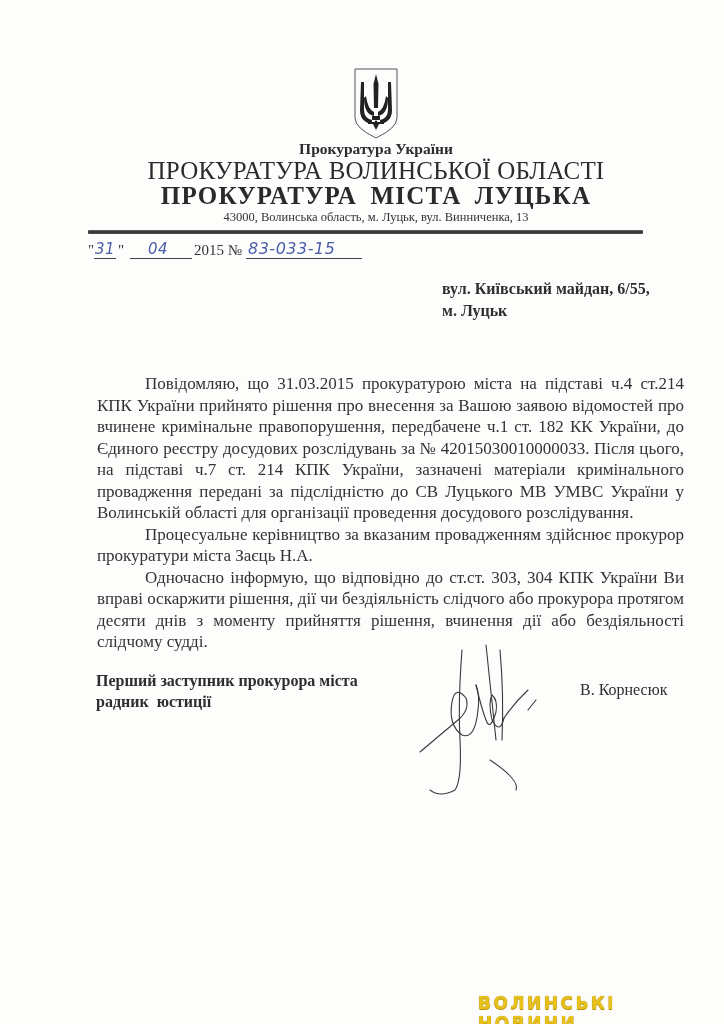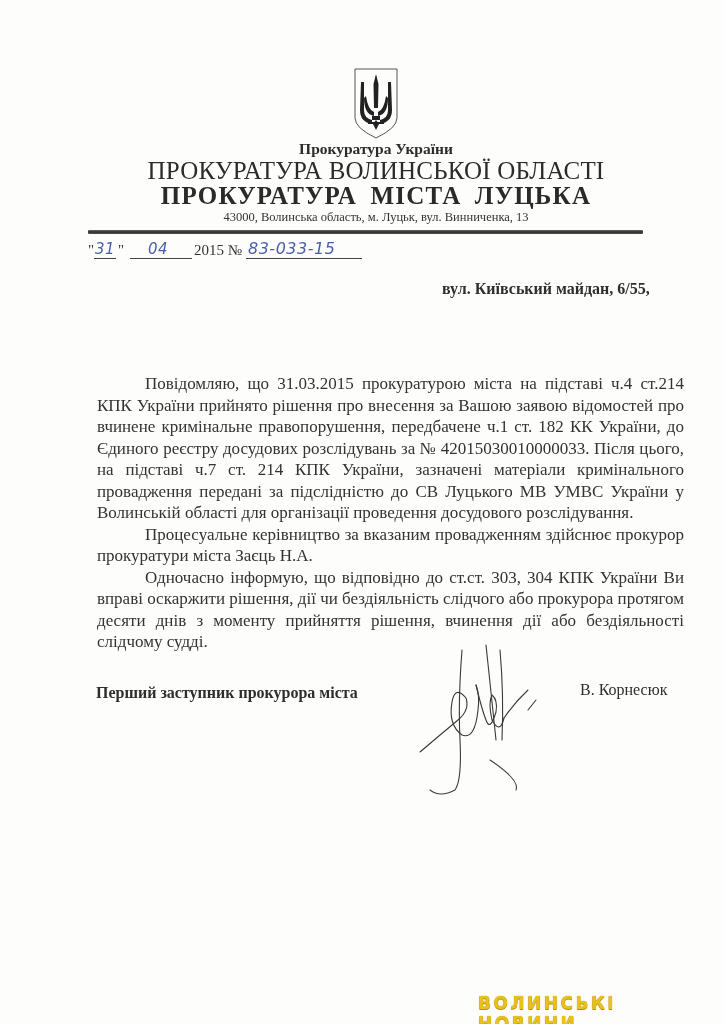--- a/index.html
+++ b/index.html
@@ -40,21 +40,21 @@
 
     
     #body-text {
       left: 97px; top: 373px; width: 587px;
       font-size: 17px; line-height: 21.5px; color: #333;
       text-align: justify;
     }
     #body-text p { margin: 0; text-indent: 48px; }
 
     
-    #sign-title { left: 96px; top: 670px; font-size: 16px; font-weight: bold; line-height: 21px; color: #2e2e2e; margin-top: 12px; }
+    #sign-title { left: 96px; top: 670px; font-size: 16px; font-weight: bold; line-height: 21px; color: #2e2e2e; }
     #sign-name { left: 580px; top: 681px; font-size: 16px; font-weight: normal; color: #2e2e2e; }
     #signature { left: 400px; top: 640px; width: 180px; height: 170px; }
 
     
     #watermark {
       left: 478px; top: 993px; font-family: "DejaVu Sans", sans-serif; font-weight: bold;
       font-size: 17px; letter-spacing: 2.5px; word-spacing: 4px;
       color: #e8c21a;
       text-shadow: 0 1px 0 #b8900a, 0 0 1px #a17a00;
     }
@@ -90,30 +90,32 @@
   <span class="pr" style="left:30px;top:4px;">"</span>
   <span class="blank" style="left:42px;width:62px;top:0;"></span>
   <span class="hand" style="left:60px;top:2px;">04</span>
   <span class="pr" style="left:106px;top:4px;">2015 №</span>
   <span class="blank" style="left:158px;width:116px;top:0;"></span>
   <span class="hand" style="left:160px;top:1px;font-size:16px;">83-033-15</span>
 </div>
 
 <div id="recipient" class="abs">
   <div>вул. Київський майдан, 6/55,</div>
+  <div>м. Луцьк</div>
 </div>
 
 <div id="body-text" class="abs">
   <p>Повідомляю, що 31.03.2015 прокуратурою міста на підставі ч.4 ст.214 КПК України прийнято рішення про внесення за Вашою заявою відомостей про вчинене кримінальне правопорушення, передбачене ч.1 ст. 182 КК України, до Єдиного реєстру досудових розслідувань за № 42015030010000033. Після цього, на підставі ч.7 ст. 214 КПК України, зазначені матеріали кримінального провадження передані за підслідністю до СВ Луцького МВ УМВС України у Волинській області для організації проведення досудового розслідування.</p>
   <p>Процесуальне керівництво за вказаним провадженням здійснює прокурор прокуратури міста Заєць Н.А.</p>
   <p>Одночасно інформую, що відповідно до ст.ст. 303, 304 КПК України Ви вправі оскаржити рішення, дії чи бездіяльність слідчого або прокурора протягом десяти днів з моменту прийняття рішення, вчинення дії або бездіяльності слідчому судді.</p>
 </div>
 
 <div id="sign-title" class="abs">
   <div>Перший заступник прокурора міста</div>
+  <div style="white-space:pre;">радник  юстиції</div>
 </div>
 
 <svg id="signature" class="abs" viewBox="0 0 180 170">
   <g fill="none" stroke="#3a3a3a" stroke-width="1.1" stroke-linecap="round">
     <path d="M62 10 Q58 60 60 100 Q62 140 55 150 Q40 158 30 150"></path>
     <path d="M20 112 Q40 95 58 80 Q70 70 66 58 Q55 45 52 62 Q48 85 62 95 Q75 100 78 70 Q80 55 76 45"></path>
     <path d="M76 45 Q82 70 86 80 Q90 92 96 72 Q98 60 92 55 Q88 62 92 80 Q100 95 104 78"></path>
     <path d="M86 5 Q92 60 96 100"></path>
     <path d="M100 10 Q104 55 102 100"></path>
     <path d="M104 78 Q115 62 128 50"></path>

